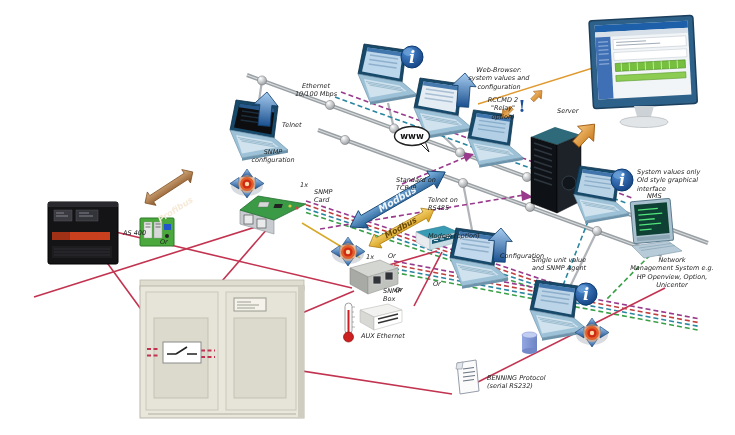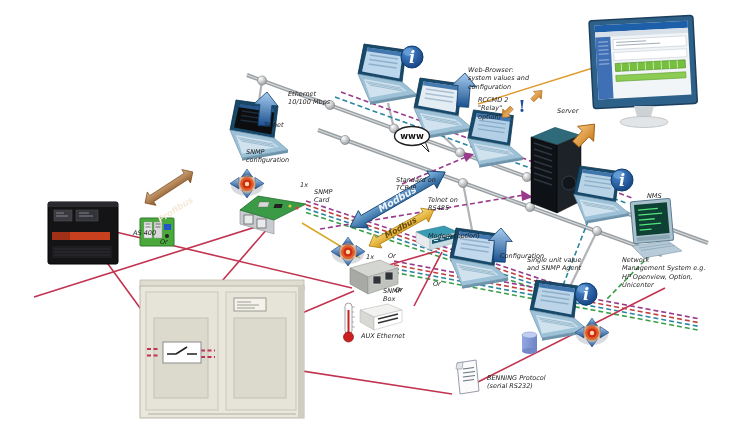--- a/index.html
+++ b/index.html
@@ -1,21 +1,21 @@
 <!DOCTYPE html>
 <html><head>
 <meta charset="utf-8">
 <style>
   html,body{margin:0;padding:0;background:#fff;}
   .stage{position:relative;width:735px;height:435px;background:#ffffff;overflow:hidden;
          font-family:"DejaVu Sans",sans-serif;}
   .stage svg{position:absolute;left:0;top:0;}
   .lbl{position:absolute;font:italic 6.5px/1.3 "DejaVu Sans",sans-serif;color:#1c1c1c;
        white-space:pre-line;pointer-events:none;}
-  .c{text-align:left;}
+  .c{text-align:center;}
 </style>
 </head>
 <body>
 
 <div class="stage">
 <svg width="735" height="435" viewBox="0 0 735 435">
   <defs>
     <radialGradient id="gInfo" cx="35%" cy="30%" r="80%">
       <stop offset="0" stop-color="#4a8ad0"></stop>
           <stop offset="1" stop-color="#123f7e"></stop>
@@ -323,50 +323,53 @@
     <ellipse cx="15" cy="9" rx="17.5" ry="9.5" fill="#fff" stroke="#222" stroke-width="1.4"></ellipse>
     <polygon points="24,17 32,25 28.5,15.5" fill="#fff" stroke="#222" stroke-width="1"></polygon>
     <text x="15" y="12" text-anchor="middle" font-weight="bold" font-size="8.5" fill="#111">www</text>
   </g>
 
   <text transform="translate(177,212) rotate(-33)" text-anchor="middle" font-style="italic" font-weight="bold" font-size="8.5" fill="#f6ead8">Profibus</text>
   <text transform="translate(399,202) rotate(-30)" text-anchor="middle" font-style="italic" font-weight="bold" font-size="9.5" fill="#f0f6fc">Modbus</text>
   <text transform="translate(402,230) rotate(-29)" text-anchor="middle" font-style="italic" font-weight="bold" font-size="8" fill="#6b4a08">Modbus</text>
 </svg>
 
-<div class="lbl c" style="left:288px;top:82px;width:56px;margin-top:8px;">Ethernet
+<div class="lbl c" style="left:288px;top:82px;width:56px;">Ethernet
 10/100 Mbps</div>
-<div class="lbl" style="left:264px;top:121px;text-align:center;">Telnet</div>
+<div class="lbl" style="left:282px;top:121px;text-align:center;">Telnet</div>
 <div class="lbl c" style="left:246px;top:148px;width:54px;">SNMP
 configuration</div>
 <div class="lbl c" style="left:468px;top:66px;width:62px;">Web-Browser:
 system values and
 configuration</div>
 <div class="lbl c" style="left:478px;top:96px;width:50px;">RCCMD 2 "Relay"
 option)</div>
 <div class="lbl" style="left:557px;top:107px;">Server</div>
+<div class="lbl" style="left:637px;top:168px;width:64px;">System values only
+Old style graphical
+interface</div>
 <div class="lbl" style="left:647px;top:192px;">NMS</div>
 <div class="lbl c" style="left:622px;top:256px;width:100px;">Network
 Management System e.g.
 HP Openview, Option, Unicenter</div>
 <div class="lbl c" style="left:527px;top:256px;width:64px;">Single unit value
 and SNMP Agent</div>
 <div class="lbl" style="left:314px;top:188px;width:30px;">SNMP
 Card</div>
 <div class="lbl" style="left:300px;top:181px;">1x</div>
 <div class="lbl" style="left:396px;top:176px;width:46px;">Standard on
 TCP-IP</div>
 <div class="lbl" style="left:428px;top:196px;width:40px;">Telnet on
 RS485</div>
 <div class="lbl" style="left:428px;top:232px;">Modem (option)</div>
 <div class="lbl" style="left:500px;top:252px;">Configuration</div>
 <div class="lbl" style="left:383px;top:287px;width:30px;">SNMP
 Box</div>
 <div class="lbl" style="left:366px;top:253px;">1x</div>
 <div class="lbl" style="left:361px;top:332px;">AUX Ethernet</div>
-<div class="lbl" style="left:133px;top:229px;">AS 400</div>
+<div class="lbl" style="left:123px;top:229px;">AS 400</div>
 <div class="lbl" style="left:487px;top:374px;width:64px;">BENNING Protocol
 (serial RS232)</div>
 <div class="lbl" style="left:160px;top:238px;">Or</div>
 <div class="lbl" style="left:388px;top:252px;">Or</div>
 <div class="lbl" style="left:395px;top:286px;">Or</div>
 <div class="lbl" style="left:433px;top:280px;">Or</div>
 </div>
 
 </body></html>

